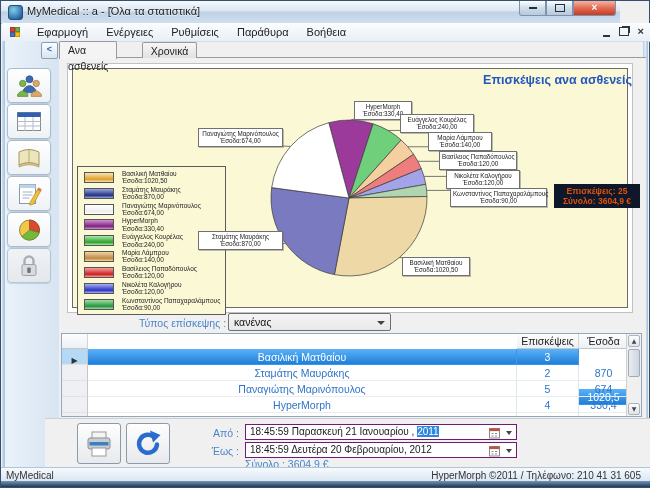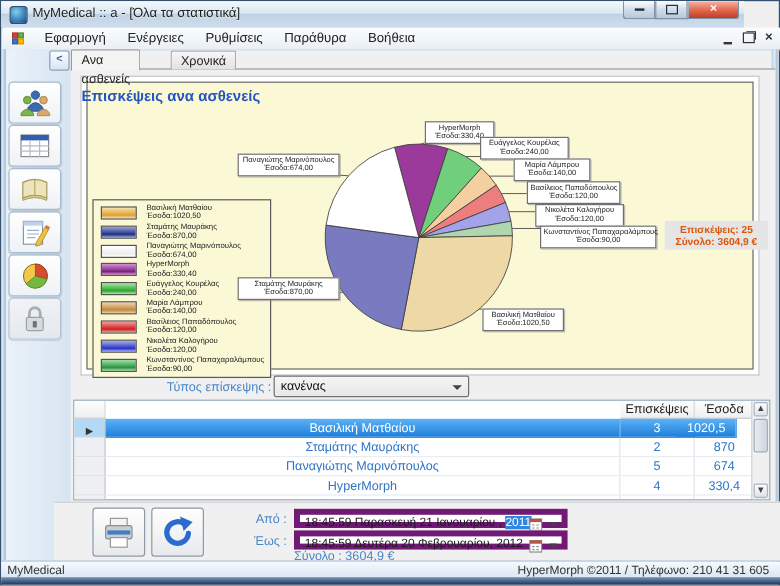--- a/index.html
+++ b/index.html
@@ -45,28 +45,28 @@
   
   .tabstrip{position:absolute;left:58px;top:40px;height:17px;}
   .tab{position:absolute;top:1px;height:15px;padding:0 8px;font-size:10.5px;color:#222;line-height:16px;
     background:linear-gradient(180deg,#f6f6f6,#e2e2e2);border:1px solid #9a9a9a;border-bottom:none;border-radius:2px 2px 0 0;}
   .tab.active{top:0;height:17px;background:#f4f4f4;z-index:3;}
   .content{position:absolute;left:58px;top:56px;width:587px;height:410px;background:#f0f0f0;border-top:1px solid #9a9a9a;}
   
   .chart-outer{position:absolute;left:66px;top:62px;width:566px;height:250px;background:#fff;border:1px solid #c2c2c2;box-sizing:border-box;}
   .chart-inner{position:absolute;left:4px;top:4px;right:4px;bottom:4px;background:#fbf8d6;border:1px solid #6a6a6a;}
   .chart-svg{position:absolute;left:0;top:0;width:566px;height:250px;}
-  .chart-title{position:absolute;left:0;top:9px;width:100%;text-align:left;font-size:12.5px;font-weight:bold;color:#2456c0;}
+  .chart-title{position:absolute;left:0;top:9px;width:100%;text-align:right;font-size:12.5px;font-weight:bold;color:#2456c0;}
   .legend{position:absolute;left:9px;top:102px;width:149px;background:#fbf8d6;border:1px solid #5a5a5a;padding:3px 0 2px 6px;box-sizing:border-box;}
   .lg-row{display:flex;margin-bottom:1px;}
   .lg-swatch{width:28px;height:9px;border:1px solid #555;margin-top:2px;flex:none;}
   .lg-text{margin-left:8px;font-size:6.5px;line-height:7.4px;color:#222;white-space:nowrap;}
   .callout{position:absolute;background:#fff;border:1px solid #707070;box-shadow:1px 1px 0 rgba(110,110,110,.45);
     font-size:6.3px;line-height:7.4px;color:#222;text-align:center;padding:1px 2px;box-sizing:border-box;white-space:nowrap;}
-  .summary-box{position:absolute;left:486px;top:120px;width:86px;background:#e5e5e5;color:#e05308;font-weight:bold;
+  .summary-box{position:absolute;left:486px;top:120px;width:86px;background:#0f172a;color:#e05308;font-weight:bold;
     font-size:8.5px;line-height:10px;text-align:center;padding:2px 2px;box-sizing:border-box;}
   
   .filter-label{position:absolute;left:138px;top:316px;font-size:10.5px;color:#4a86c8;}
   .combo{position:absolute;left:227px;top:312px;width:163px;height:18px;border:1px solid #707070;border-radius:2px;
     background:linear-gradient(180deg,#f5f5f5,#e8e8e8);box-sizing:border-box;}
   .combo-text{position:absolute;left:5px;top:2px;font-size:10.5px;color:#111;}
   .combo-arrow{position:absolute;right:5px;top:7px;width:0;height:0;border-left:4px solid transparent;border-right:4px solid transparent;border-top:4px solid #444;}
   
   .grid{position:absolute;left:60px;top:332px;width:581px;height:84px;background:#fff;border:1px solid #93a8bd;box-sizing:border-box;overflow:hidden;}
   .g-head{position:absolute;left:0;top:0;height:15px;background:linear-gradient(180deg,#fdfdfd,#edf0f3);
@@ -79,21 +79,21 @@
   .sel-arrow{font-family:"DejaVu Sans",sans-serif;font-size:8px;color:#333;line-height:16px;}
   .vscroll{position:absolute;right:0;top:0;bottom:0;width:14px;background:#f0f0f0;border-left:1px solid #d0d0d0;}
   .vs-btn{position:absolute;left:1px;width:12px;height:12px;background:linear-gradient(180deg,#fdfdfd,#dfe3e8);border:1px solid #aab4c0;border-radius:2px;
     box-sizing:border-box;text-align:center;font-size:6px;color:#445;line-height:10px;font-family:"DejaVu Sans",sans-serif;}
   .vs-thumb{position:absolute;left:1px;top:15px;width:12px;height:28px;background:linear-gradient(90deg,#e8ecf1,#cdd5de);border:1px solid #9fabb8;border-radius:2px;box-sizing:border-box;}
   
   .bottompanel{position:absolute;left:4px;top:417px;width:641px;height:49px;background:#f0f0f0;border-top:1px solid #cfcfcf;margin-left:40px;}
   .tool-btn{position:absolute;top:4px;width:44px;height:41px;background:linear-gradient(180deg,#fefefe,#e7e9ec);
     border:1px solid #8a9aa8;border-radius:3px;display:flex;align-items:center;justify-content:center;box-sizing:border-box;}
   .date-label{position:absolute;left:156px;width:38px;font-size:10.5px;color:#4a86c8;text-align:right;}
-  .date-field{position:absolute;left:200px;width:228px;height:16px;background:#fff;border:5px solid #701a75;box-sizing:border-box;font-size:10px;color:#1a1a1a;line-height:14px;padding-left:4px;white-space:nowrap;}
+  .date-field{position:absolute;left:200px;width:272px;height:16px;background:#fff;border:1px solid #701a75;box-sizing:border-box;font-size:10px;color:#1a1a1a;line-height:14px;padding-left:4px;white-space:nowrap;}
   .year-hl{background:#2f88e0;color:#fff;}
   .dp-ico{position:absolute;right:16px;top:1.5px;}
   .dp-arrow{position:absolute;right:4px;top:6px;width:0;height:0;border-left:3.5px solid transparent;border-right:3.5px solid transparent;border-top:4px solid #444;}
   .sum-text{position:absolute;left:200px;top:39px;font-size:10.5px;color:#4a86c8;}
   .power-btn{position:absolute;left:607px;top:3px;width:36px;height:40px;background:linear-gradient(180deg,#ffffff,#e4e7ea);
     border:1px solid #8a9aa8;border-radius:3px;display:flex;align-items:center;justify-content:center;box-sizing:border-box;}
   
   .statusbar{position:absolute;left:0;top:466px;width:650px;height:16px;
     background:linear-gradient(180deg,#f6fafd,#d4e2f1);border-top:1px solid #b2c6da;font-size:10px;color:#333;}
   .status-left{position:absolute;left:5px;top:2px;}
@@ -339,21 +339,21 @@
   </div>
 
   <div class="grid" id="grid">
       <div class="g-head" style="left: 0px; width: 26px;"></div>
       <div class="g-head" style="left: 517px; width: 50px;">Έσοδα</div>
       <div class="g-head" style="left: 455px; width: 62px;">Επισκέψεις</div>
     <div class="g-sel" style="top: 15px; height: 16px; background: rgb(181, 217, 245);"><span class="sel-arrow">▶</span></div>
       <div class="g-row sel" style="top: 15px;">
         <div class="g-cell" style="left: 0px; width: 429px;">Βασιλική Ματθαίου</div>
         <div class="g-cell" style="left: 429px; width: 62px;">3</div>
-        <div class="g-cell" style="left: 476px; width: 50px;">1020,5</div>
+        <div class="g-cell" style="left: 491px; width: 50px; margin-top: 40px;">1020,5</div>
       </div>
       <div class="g-sel" style="top: 31px; height: 16px;"></div>
       <div class="g-row" style="top: 31px;">
         <div class="g-cell" style="left: 0px; width: 429px;">Σταμάτης Μαυράκης</div>
         <div class="g-cell" style="left: 429px; width: 62px;">2</div>
         <div class="g-cell" style="left: 491px; width: 50px;">870</div>
       </div>
       <div class="g-sel" style="top: 47px; height: 16px;"></div>
       <div class="g-row" style="top: 47px;">
         <div class="g-cell" style="left: 0px; width: 429px;">Παναγιώτης Μαρινόπουλος</div>

